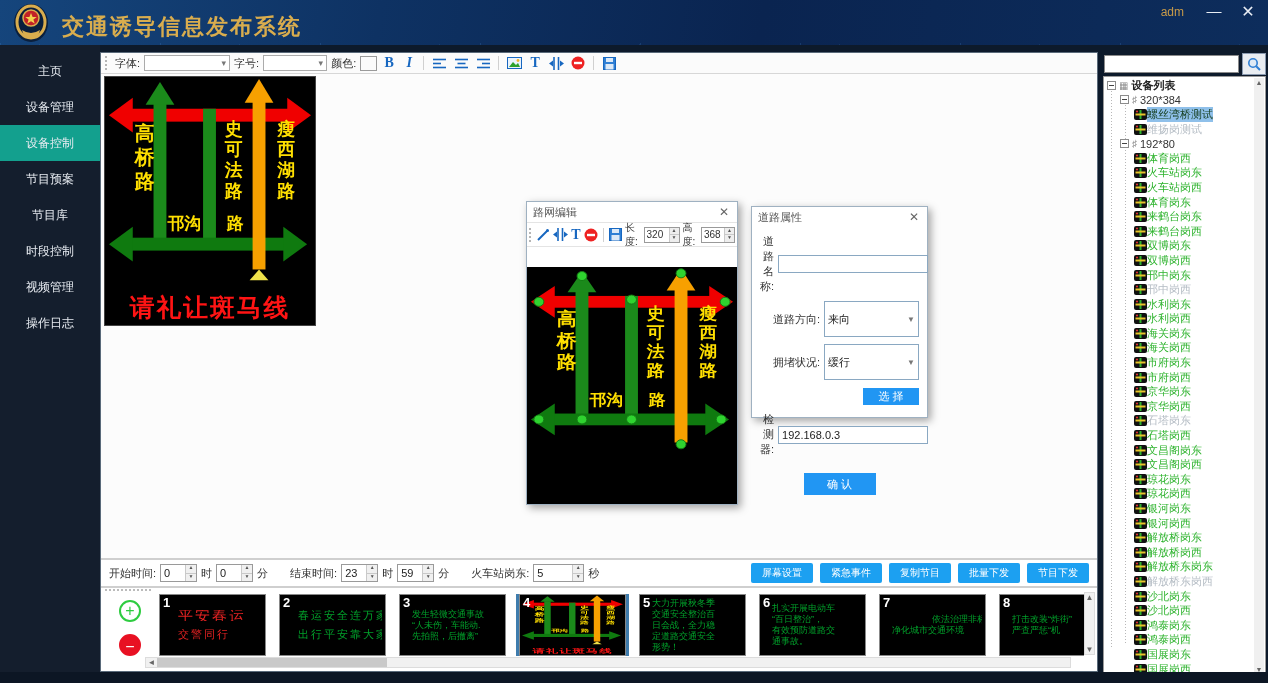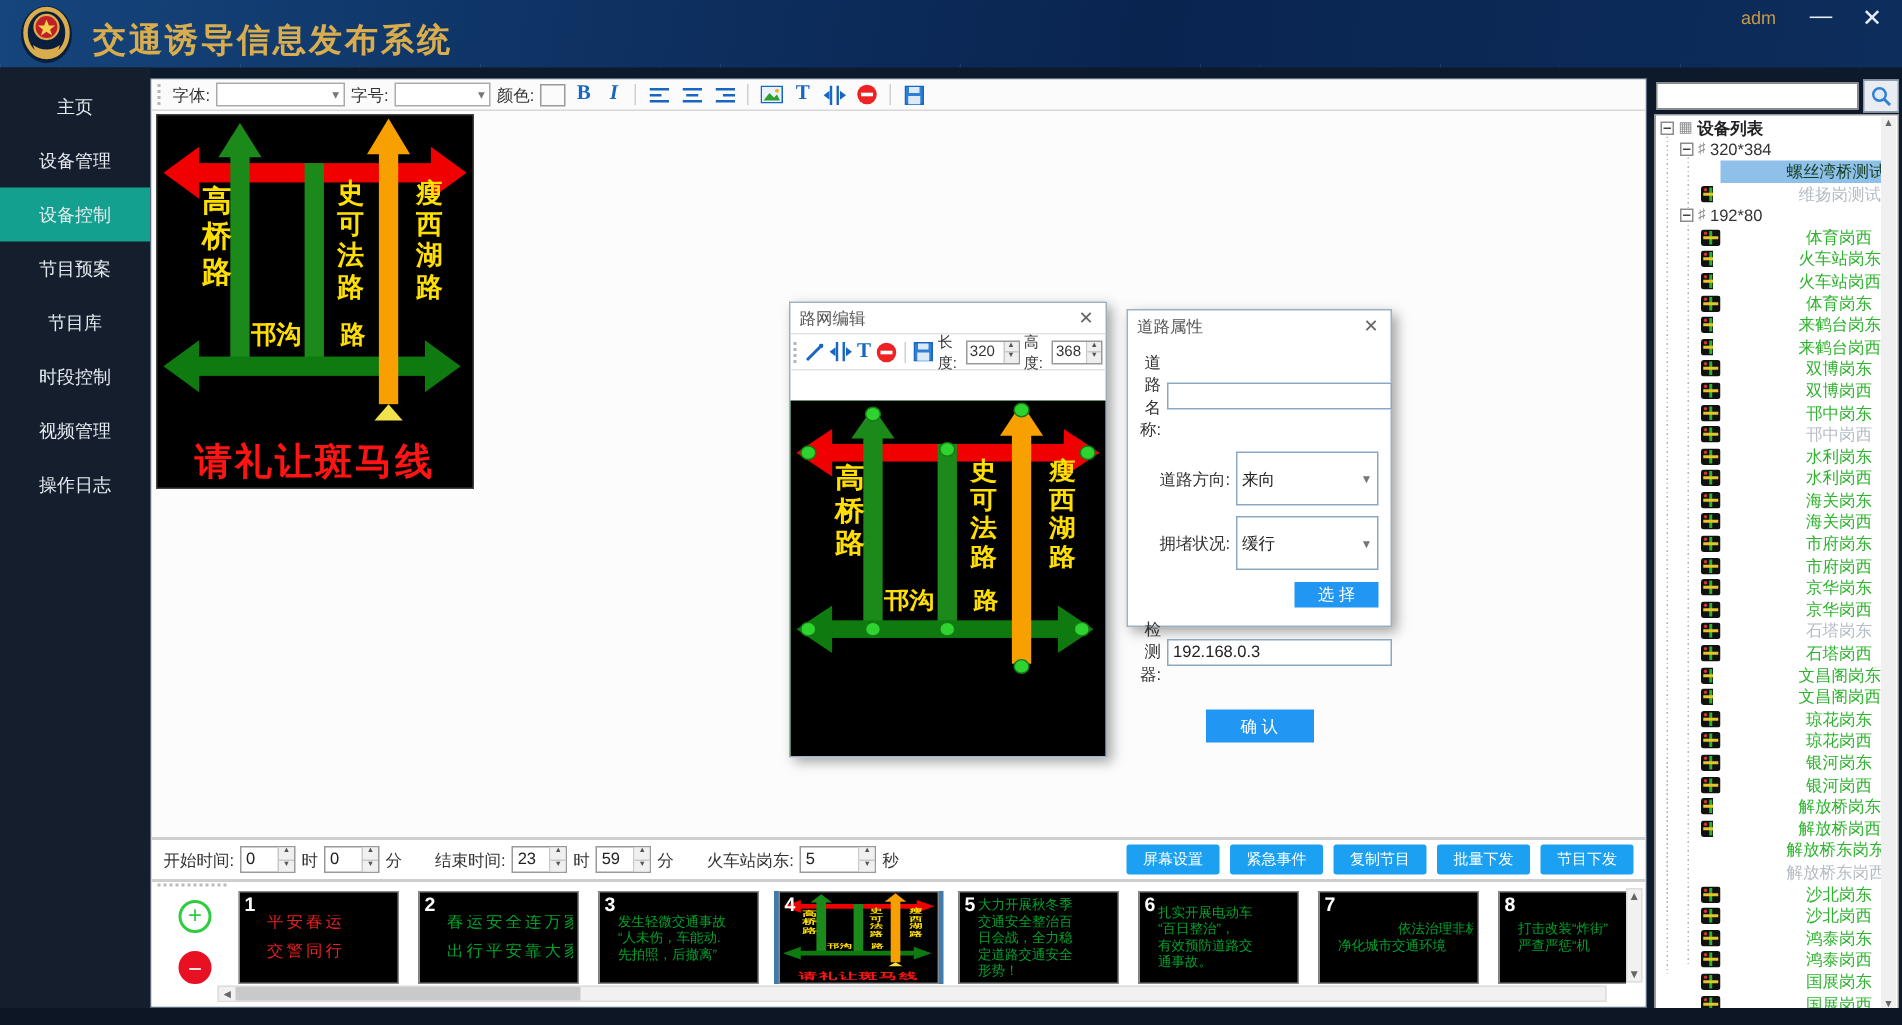--- a/index.html
+++ b/index.html
@@ -107,21 +107,21 @@
         repeating-linear-gradient(to bottom, #b8b8b8 0 1px, transparent 1px 3px);
      background-size:1px calc(100% - 40px),1px calc(100% - 60px);
      background-position:7px 14px,21px 28px; background-repeat:no-repeat; background-color:#fff; }
   .tree { position:absolute; inset:1px 11px 1px 1px; overflow:hidden; font-size:11px; }
   .tree-row { height:14.6px; display:flex; align-items:center; white-space:nowrap; cursor:pointer; }
   .tree-row .exp { width:9px; height:9px; border:1px solid #8c8c8c; background:#fff; position:relative; margin-right:3px; flex:0 0 9px; }
   .tree-row .exp::after { content:""; position:absolute; left:1px; right:1px; top:3px; height:1px; background:#444; }
   .tree-root { font-weight:bold; color:#222; padding-left:2px; }
   .tree-group { color:#333; padding-left:15px; }
   .tree-leaf { padding-left:29px; }
-  .tree-leaf .label { margin-left:13px;padding-left:44px; }
+  .tree-leaf .label { margin-left:0; }
   .tree-leaf.online .label { color:#2db32d; }
   .tree-leaf.offline .label { color:#b4bcc4; }
   .tree-leaf.selected .label { background:#8fc0ea; color:#143c1c; }
   .grid-ico { color:#8c8c8c; font-size:10px; margin-right:3px; }
   .tree-sb { position:absolute; right:1px; top:1px; bottom:1px; width:10px; background:#f0f0f0; display:flex; flex-direction:column; justify-content:space-between; }
   .tree-sb .arr { font-size:7px; line-height:9px; text-align:center; color:#666; cursor:pointer; }
 
   .bottom-strip { position:absolute; left:0; top:672px; width:1268px; height:11px; background:#0c1624; }
   svg text { font-family:"Liberation Sans","DejaVu Sans",sans-serif; }
 </style>
@@ -449,21 +449,21 @@
           <button class="act-btn">节目下发</button>
         </div>
     </div>
 
     <div class="programs">
       <div class="topgrip"></div>
       <div class="pm-btn plus">+</div>
       <div class="pm-btn minus">−</div>
       <div class="thumb-row">
           <div class="thumb">
-            <div class="line" style="color: rgb(227, 34, 34); font-size: 11px; line-height: 11px; margin: 4px 0px 4px 6px; letter-spacing: 2px;">平安春运</div>
+            <div class="line" style="color: rgb(227, 34, 34); font-size: 15px; line-height: 11px; margin: 4px 0px 4px 6px; letter-spacing: 2px;">平安春运</div>
             <div class="line" style="color: rgb(227, 34, 34); font-size: 11px; line-height: 11px; margin: 4px 0px 4px 6px; letter-spacing: 2px;">交警同行</div>
             <span class="num">1</span>
           </div>
           <div class="thumb">
             <div class="line" style="color: rgb(0, 161, 42); font-size: 11px; line-height: 11px; margin: 4px 0px 4px 6px; letter-spacing: 2px;">春运安全连万家</div>
             <div class="line" style="color: rgb(0, 161, 42); font-size: 11px; line-height: 11px; margin: 4px 0px 4px 6px; letter-spacing: 2px;">出行平安靠大家</div>
             <span class="num">2</span>
           </div>
           <div class="thumb">
             <div class="line" style="color: rgb(0, 161, 42);">发生轻微交通事故</div>

